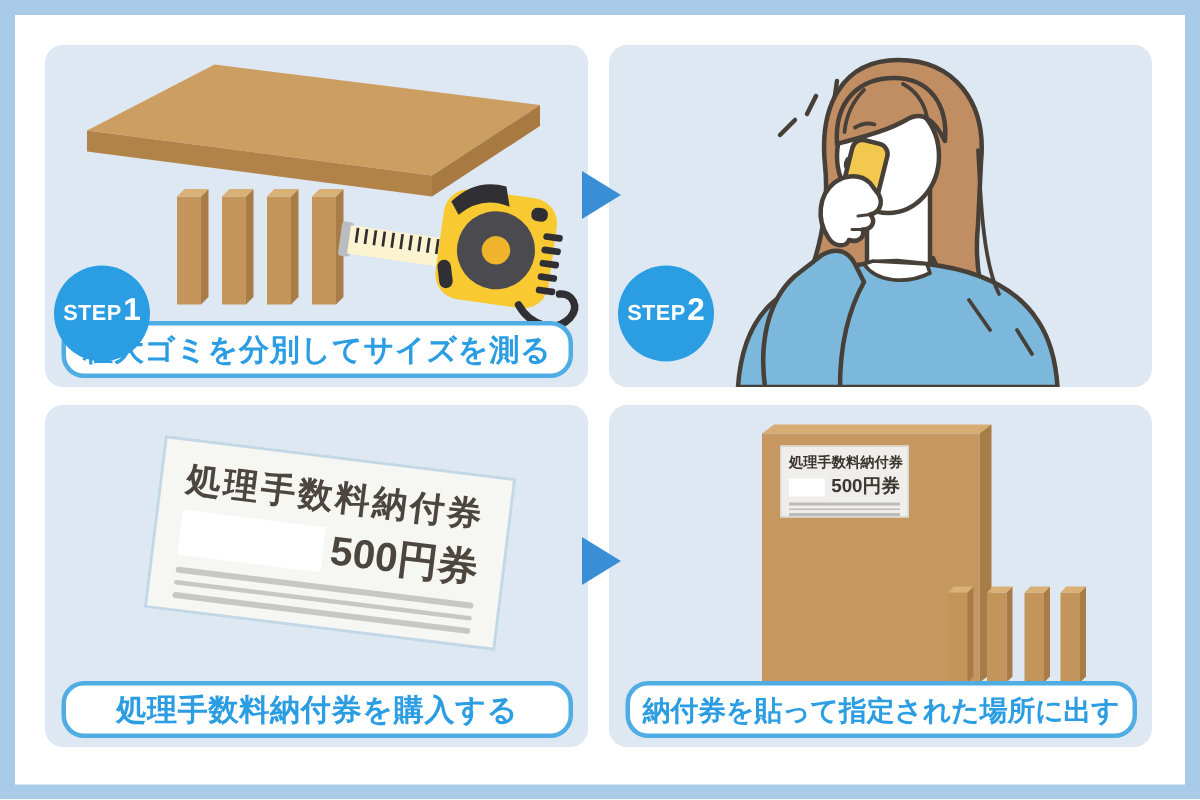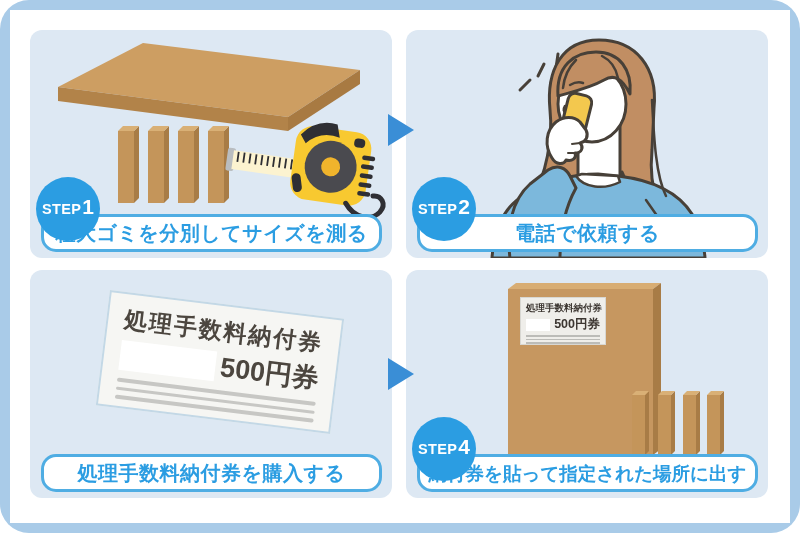--- a/index.html
+++ b/index.html
@@ -1,16 +1,16 @@
 <!DOCTYPE html>
 <html><head>
 <meta charset="utf-8">
 <style>
   html,body{margin:0;padding:0;background:#fff;font-family:"Liberation Sans","DejaVu Sans",sans-serif;}
-  .stage{position:relative;width:800px;height:533px;background:#fff;overflow:hidden;border-radius:29px;}
+  .stage{position:relative;width:800px;height:533px;background:#fff;overflow:hidden;}
   .frame{position:absolute;inset:0;border:10px solid #a9cbe8;box-sizing:border-box;}
   .canvas{position:absolute;left:10px;top:10px;width:780px;height:513px;}
   .panel{position:absolute;width:362px;height:228px;background:#dde8f3;border-radius:12px;overflow:hidden;}
   .panel.p1{left:20px;top:20px;}
   .panel.p2{left:396px;top:20px;text-decoration:underline;}
   .panel.p3{left:20px;top:260px;}
   .panel.p4{left:396px;top:260px;}
   .illo{position:absolute;left:0;top:0;width:362px;height:228px;}
   .badge{position:absolute;left:6px;top:147px;width:64px;height:64px;border-radius:50%;
          background:#2b9de2;color:#fff;text-align:center;line-height:60px;z-index:4;}
@@ -128,23 +128,20 @@
           <ellipse cx="171" cy="93" rx="7" ry="5.5" fill="#503a31" transform="rotate(-12 171 93)"></ellipse>
           <rect x="158" y="64" width="24" height="46" rx="7" fill="#f3c84e" stroke="#474038" stroke-width="3" transform="rotate(14 170 87)"></rect>
           <path d="M146,128 C138,116 140,100 150,92 C158,86 168,86 174,92 L180,100 C183,106 180,112 174,113 C178,117 176,123 169,123 C171,128 166,132 160,130 C158,135 150,135 146,128 Z" fill="#ffffff" stroke="#474038" stroke-width="3" stroke-linejoin="round"></path>
           <path d="M174,113 L166,114 M169,123 L162,123" fill="none" stroke="#474038" stroke-width="2" stroke-linecap="round"></path>
           <path d="M104,228 C100,198 106,170 124,154 L142,140 C152,134 160,138 164,146 L170,158 C160,176 154,198 154,228 Z" fill="#7cb8dc" stroke="#474038" stroke-width="3" stroke-linejoin="round"></path>
         </g>
       </svg>
       <div class="badge">
         <span class="bs">STEP</span><span class="bn">2</span>
       </div>
-      <div class="pill">
-        <span>電話で依頼する</span>
-      </div>
     </section>
 
     <section class="panel p3">
       <div class="ticket">
         <div class="t-title">処理手数料納付券</div>
         <div class="t-row">
           <div class="t-blank"></div>
           <div class="t-price">500円券</div>
         </div>
         <div class="t-line"></div>
@@ -189,23 +186,20 @@
       <div class="mini-ticket">
         <div class="m-title">処理手数料納付券</div>
         <div class="m-row">
           <div class="m-blank"></div>
           <div class="m-price">500円券</div>
         </div>
         <div class="m-line"></div>
         <div class="m-line"></div>
         <div class="m-line"></div>
       </div>
-      <div class="badge">
-        <span class="bs">STEP</span><span class="bn">4</span>
-      </div>
       <div class="pill small">
         <span>納付券を貼って指定された場所に出す</span>
       </div>
     </section>
 
     <div class="arrow a1"></div>
     <div class="arrow a2"></div>
   </div>
   <div class="frame"></div>
 </div>

